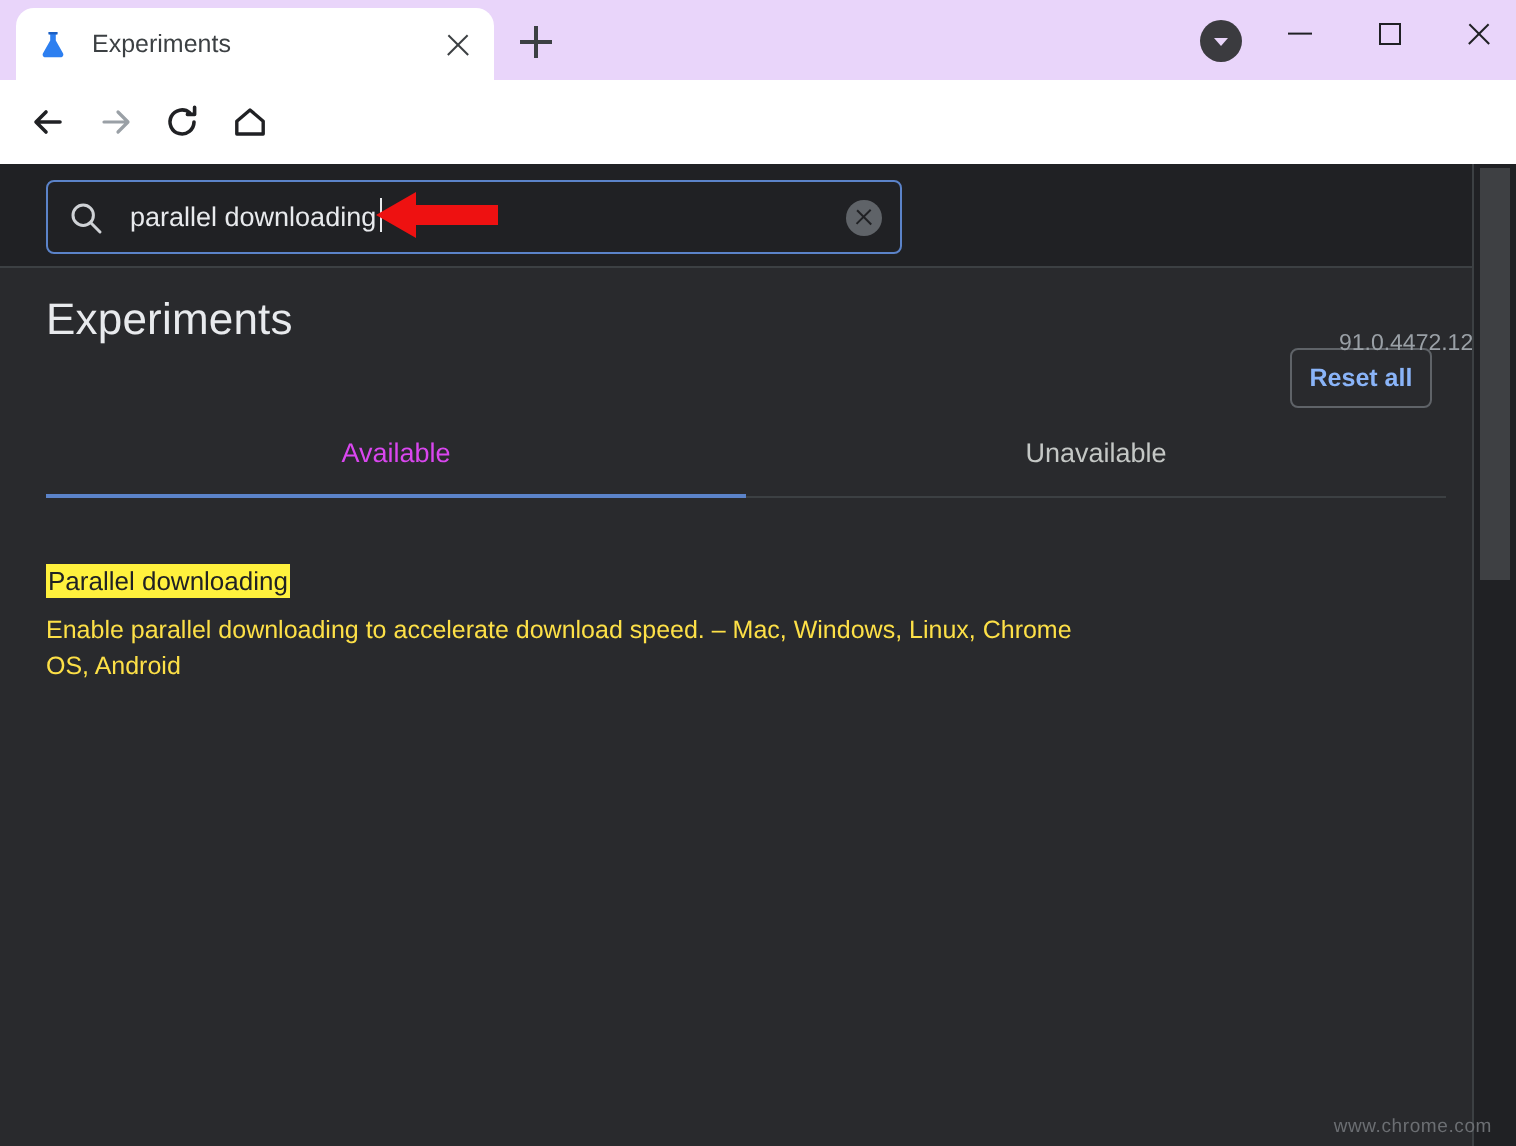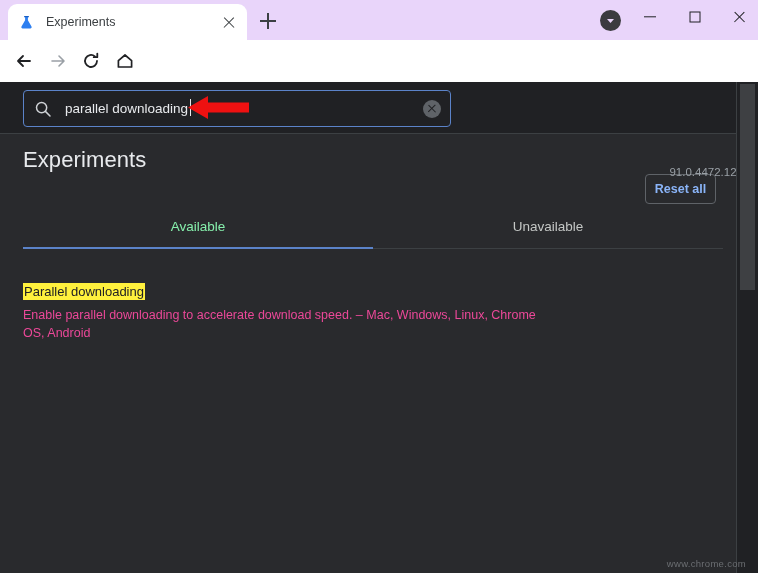--- a/index.html
+++ b/index.html
@@ -326,21 +326,21 @@
   }
   .flags-tab {
     position: absolute;
     top: 0;
     height: 42px;
     line-height: 42px;
     text-align: center;
     font-size: 13.5px;
     cursor: default;
   }
-  #tab-available   { left: 0;     width: 350px; color: #86efac; }
+  #tab-available   { left: 0;     width: 350px; color: #d946ef; }
   #tab-unavailable { left: 350px; width: 350px; color: #c4c7c5; text-align: center; }
   #tab-indicator {
     position: absolute;
     left: 0; bottom: -1px;
     width: 350px; height: 2.5px;
     background: #5b83c9;
   }
 
   
   #flag-entry {
@@ -353,21 +353,21 @@
     font-size: 13px;
     color: #202124;
     background: #fff13d;
     line-height: 15px;
     padding: 1px 1px;
   }
   #flag-description {
     margin-top: 7px;
     width: 530px;
     font-size: 12.5px;
-    color: #ec4899;
+    color: #fde047;
     line-height: 17.5px;
   }
   #flag-permalink {
     display: inline-block;
     margin-top: 6px;
     font-size: 12.5px;
     color: #bdc1c6;
     text-decoration: underline;
     cursor: default;
   }

